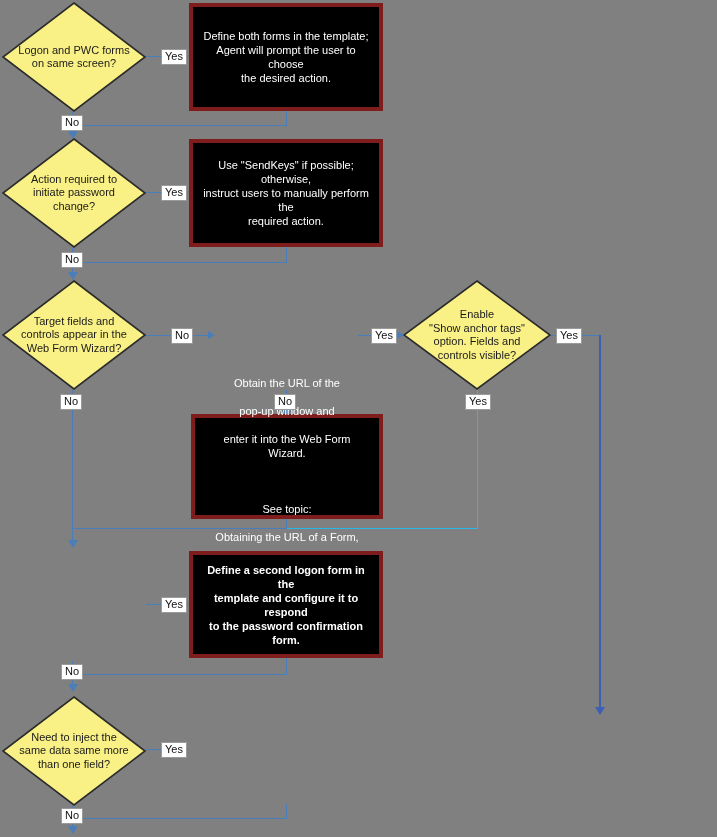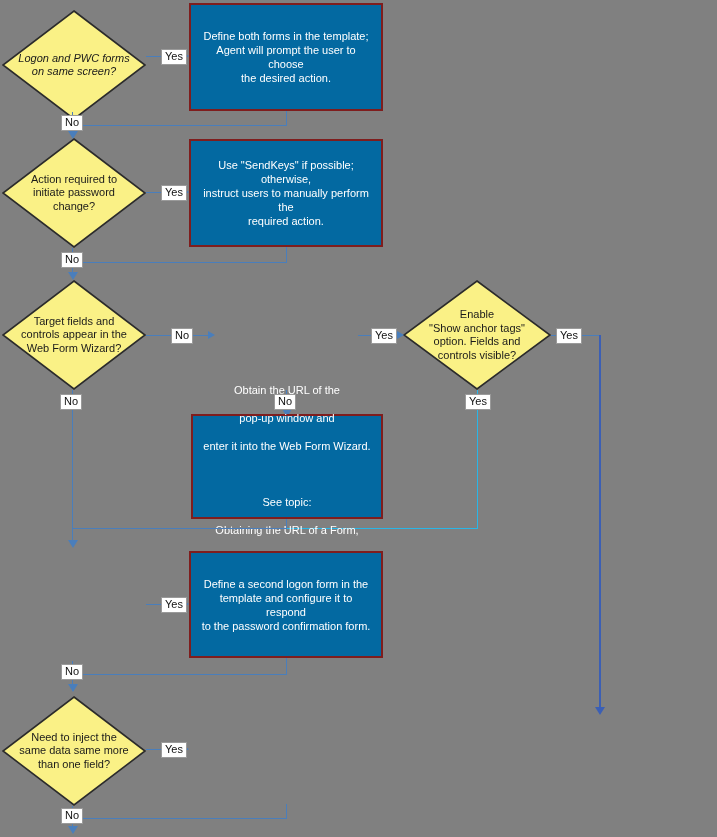--- a/index.html
+++ b/index.html
@@ -37,22 +37,22 @@
     font-size: 11px;
     line-height: 13.5px;
     padding: 0 14px;
     white-space: pre-line;
   }
 
   
   .proc {
     position: absolute;
     box-sizing: border-box;
-    background: #0369a1;
-    border: 2px solid #7f1d1d;
+    background: #000000;
+    border: 4px solid #7f1d1d;
     display: flex;
     align-items: center;
     justify-content: center;
     text-align: center;
   }
   .proc .ptext {
     color: #ffffff;
     font-size: 11px;
     line-height: 14px;
     padding: 0 10px;
@@ -102,21 +102,21 @@
     padding: 0px 3px 1px 3px;
     z-index: 5;
     white-space: nowrap;
   }
 </style>
 </head>
 <body>
 
 <div id="canvas">
 
-  <div class="diamond" style="left:2px; top:10px; width:144px; height:110px;font-style:italic;">
+  <div class="diamond" style="left:2px; top:2px; width:144px; height:110px;">
     <svg class="dshape" viewBox="0 0 144 110" preserveAspectRatio="none">
       <polygon points="72,1 143,55 72,109 1,55" fill="#faf186" stroke="#2b2b2b" stroke-width="1.6"></polygon>
     </svg>
     <span class="dtext">Logon and PWC forms
 on same screen?</span>
   </div>
 
   <div class="proc" style="left:189px; top:3px; width:194px; height:108px;">
     <span class="ptext">Define both forms in the template;
 Agent will prompt the user to choose
@@ -223,21 +223,21 @@
       <b>Element, or Pop-Up</b>
     </span>
   </div>
 
   <div class="vline" style="left:286px; top:519px; height:10px;"></div>
   <div class="hline" style="left:73px; top:528px; width:213px;"></div>
   <div class="vline" style="left:72px; top:528px; height:16px;"></div>
   <div class="arrow-d" style="left:68px; top:540px;"></div>
 
 
-  <div class="proc" style="left:189px; top:551px; width:194px; height:107px;">
+  <div class="proc" style="left:189px; top:551px; width:194px; height:107px;font-weight:bold;">
     <span class="ptext">Define a second logon form in the
 template and configure it to respond
 to the password confirmation form.</span>
   </div>
 
   <div class="hline" style="left:146px; top:604px; width:15px;"></div>
   <div class="elabel" style="left:161px; top:597px;">Yes</div>
   <div class="hline" style="left:186px; top:604px; width:2px;"></div>
   <div class="arrow-r" style="left:182px; top:600px;"></div>
 

